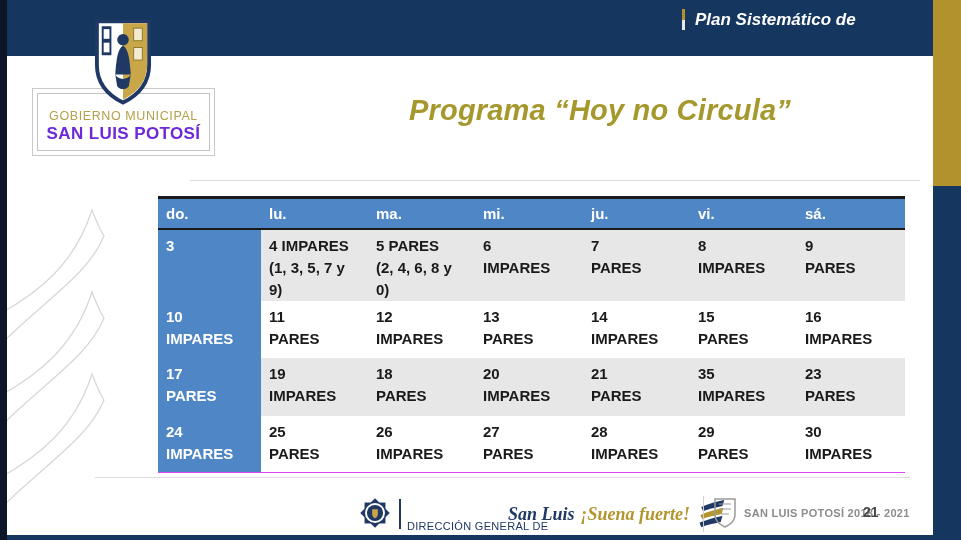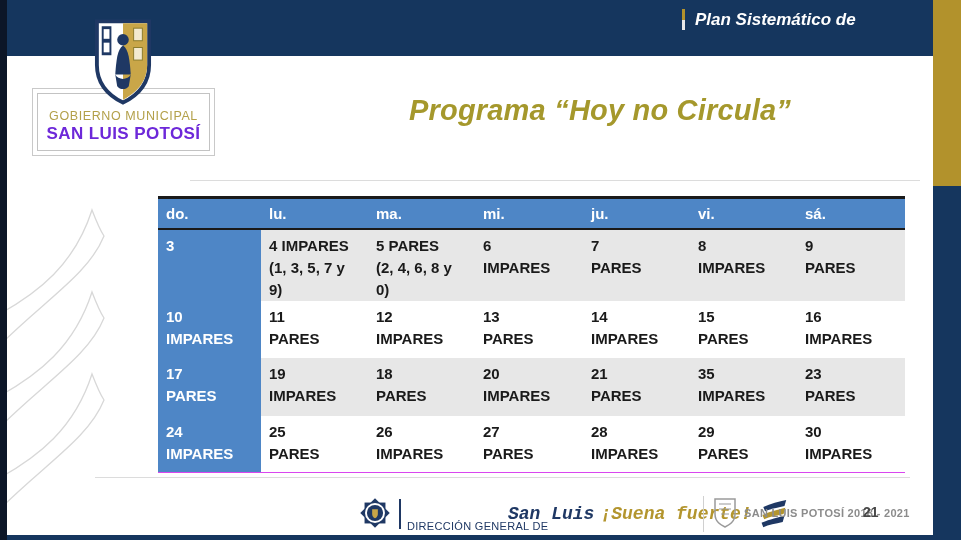--- a/index.html
+++ b/index.html
@@ -69,21 +69,21 @@
   table.cal td.daycol, table.cal tr.alt td.daycol { background:#4e86c6; color:#ffffff; font-weight:bold; }
 
   
   .badge   { position:absolute; left:356px; top:493px; width:38px; height:40px; }
   .f-div   { position:absolute; left:399px; top:499px; width:2px; height:30px; background:#1f3864; }
   .dgsp    { position:absolute; left:407px; top:500px; color:#1f3864; }
   .dgsp .d1 { font-size:11px; letter-spacing:0.3px;margin-top:20px; }
   .dgsp .d2 { font-size:14px; font-weight:bold; letter-spacing:0.2px; }
   .dgsp .d3 { font-size:5.5px; color:#b3a04a; margin-top:1px; letter-spacing:0.4px; }
   .sanluis { position:absolute; left:508px; top:498px; display:flex; align-items:center; gap:6px;
-             font-family:Liberation Mono, monospace; font-style:italic; font-weight:bold; font-size:18px; }
+             font-family:Liberation Serif, serif; font-style:italic; font-weight:bold; font-size:18px; }
   .sl-navy { color:#1f3864; }
   .sl-gold { color:#b3952e; }
   .flag    { width:30px; height:32px; }
   .f-div2  { position:absolute; left:703px; top:496px; width:1px; height:36px; background:#d0d0d0; }
   .ayto    { position:absolute; left:712px; top:496px; display:flex; align-items:center; gap:6px; }
   .ayto-text { color:#8c8c8c; font-size:11px; font-weight:bold; text-align:center; line-height:14px; letter-spacing:0.3px; }
   .page-num { position:absolute; left:863px; top:504px; color:#474747; font-size:14px; font-weight:bold; z-index:4; }
 </style>
 </head>
 <body>

